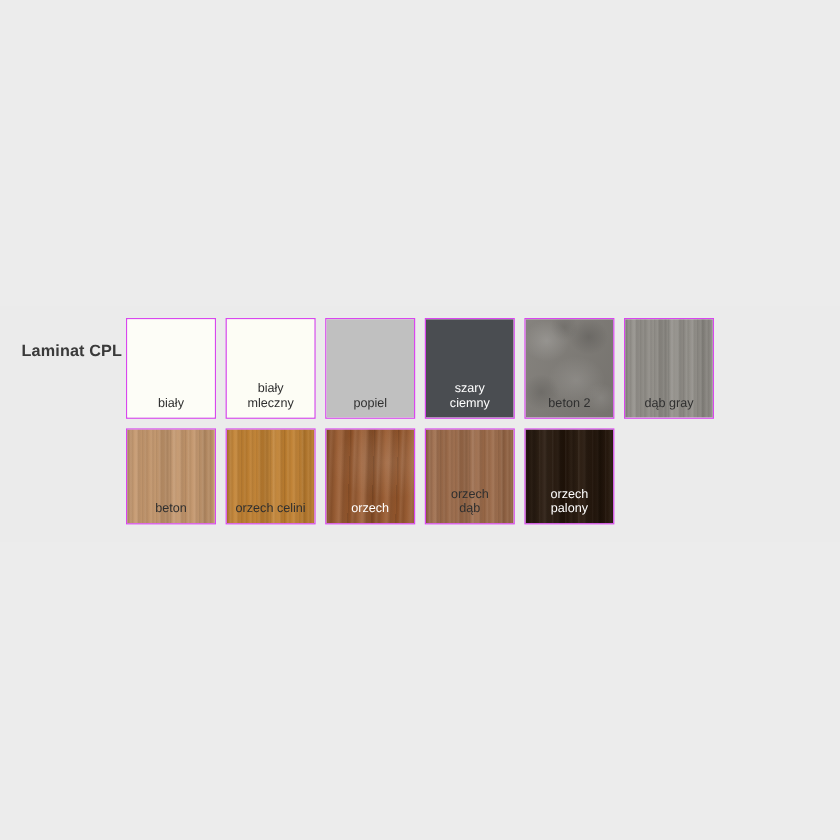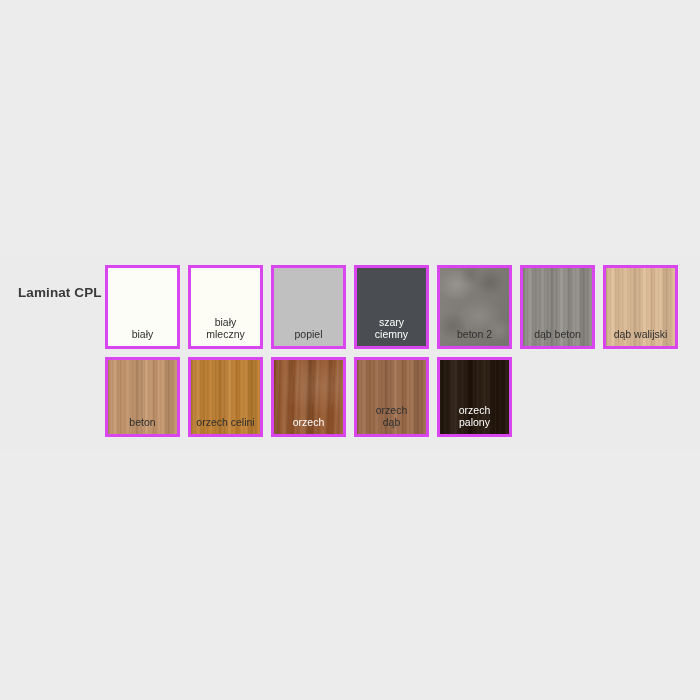--- a/index.html
+++ b/index.html
@@ -34,21 +34,21 @@
     display:flex;
     gap:8px;
   }
   .row.row1{top:265px;}
   .row.row2{top:357px;}
 
   .swatch{
     position:relative;
     width:75px;
     box-sizing:border-box;
-    border:3px solid #d946ef;
+    border:1px solid #d946ef;
     display:flex;
     align-items:flex-end;
     justify-content:center;
     overflow:hidden;
   }
   .row1 .swatch{height:84px;}
   .row2 .swatch{height:80px;}
 
   .swatch .tex{
     position:absolute;
@@ -156,25 +156,21 @@
         <div class="tex t-plain" style="--base: #4a4d51;"></div>
         <div class="lbl" style="color: rgb(255, 255, 255);">szary
 ciemny</div>
       </div>
       <div class="swatch">
         <div class="tex t-concrete" style="--base: #7e7b76;"></div>
         <div class="lbl" style="color: rgb(47, 47, 47);">beton 2</div>
       </div>
       <div class="swatch">
         <div class="tex t-wood" style="--base: #918e88;"></div>
-        <div class="lbl" style="color: rgb(47, 47, 47);">dąb beton</div>
-      </div>
-      <div class="swatch">
-        <div class="tex t-wood" style="--base: #e0bd96;"></div>
-        <div class="lbl" style="color: rgb(47, 47, 47);">dąb walijski</div>
+        <div class="lbl" style="color: rgb(47, 47, 47);">dąb gray</div>
       </div>
     </div>
   <div class="row row2" id="row2">
       <div class="swatch">
         <div class="tex t-wood" style="--base: #c4966b;"></div>
         <div class="lbl" style="color: rgb(47, 47, 47);">beton</div>
       </div>
       <div class="swatch">
         <div class="tex t-wood" style="--base: #c1802f;"></div>
         <div class="lbl" style="color: rgb(47, 47, 47);">orzech celini</div>

